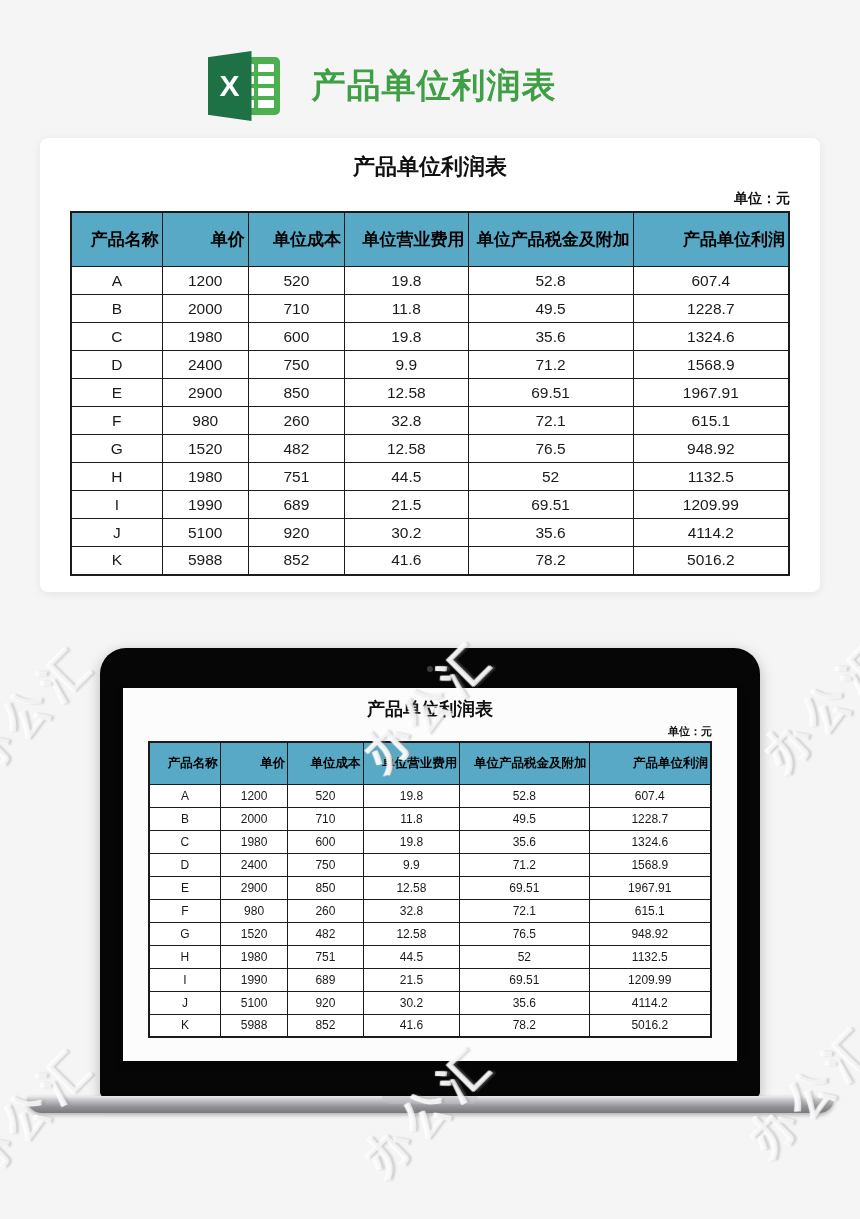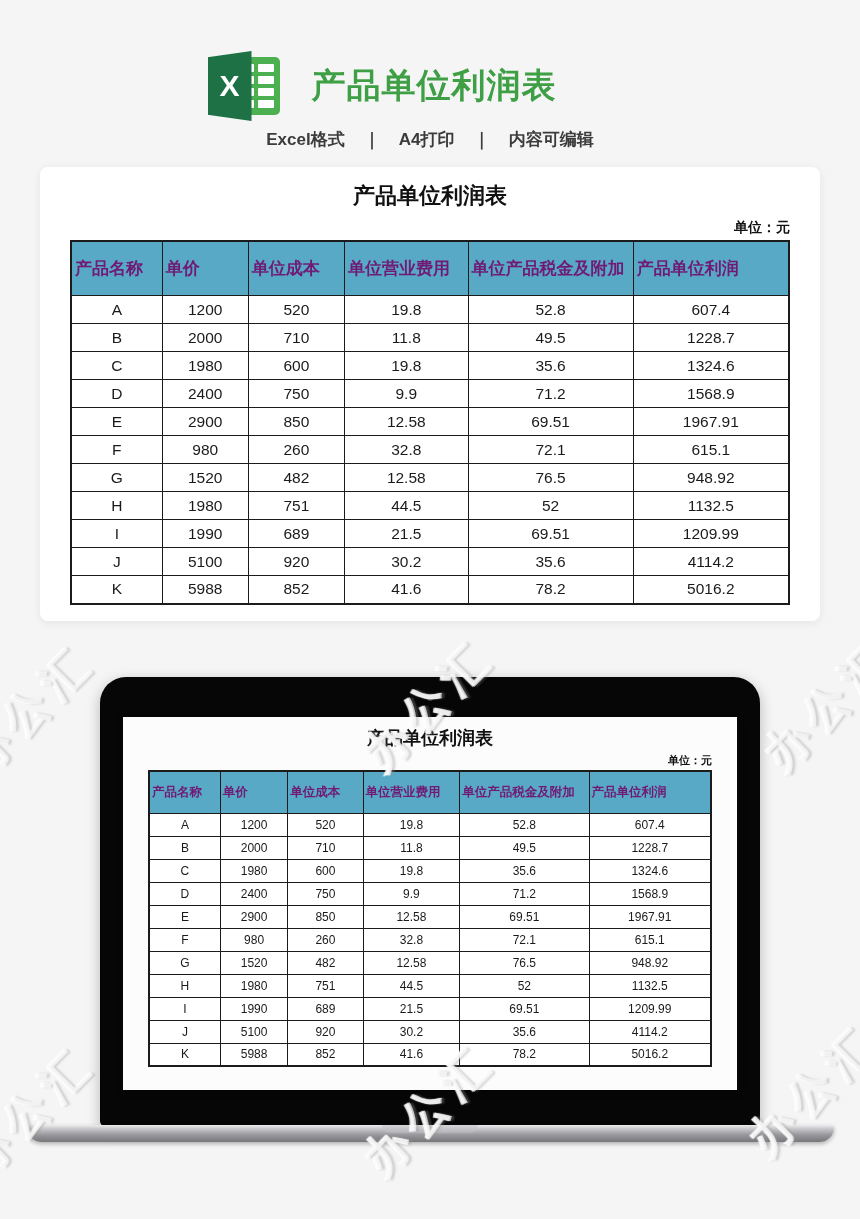--- a/index.html
+++ b/index.html
@@ -55,23 +55,23 @@
   }
   .unit-label{
     text-align:right; font-size:14px; color:#111;
     margin-top:8px; margin-bottom:3px; font-weight:bold;
   }
   table.profit{
     width:100%; border-collapse:collapse; table-layout:fixed;
     border:2px solid #1b1b1b;
   }
   table.profit th{
-    background:#58a9c6; color:#701a75; font-weight:bold;
+    background:#58a9c6; color:#000000; font-weight:bold;
     font-size:17px; padding:15px 3px; border:1.5px solid #1b1b1b;
-    text-align:left;
+    text-align:right;
   }
   table.profit td{
     font-size:15.5px; color:#1a1a1a; text-align:center;
     height:28px; border:1.5px solid #1b1b1b; background:#fff;
   }
   table.profit th:nth-child(1){width:12.7%}
   table.profit th:nth-child(2){width:12.0%}
   table.profit th:nth-child(3){width:13.4%}
   table.profit th:nth-child(4){width:17.2%}
   table.profit th:nth-child(5){width:23.0%}
@@ -152,27 +152,20 @@
           <i></i>
           <i></i>
           <i></i>
           <i></i>
           <i></i>
       </div>
       <div class="xl-book">X</div>
     </div>
     <div class="main-title">产品单位利润表</div>
   </div>
-  <div class="sub-header">
-    <span>Excel格式</span>
-    <span class="sub-sep">｜</span>
-    <span>A4打印</span>
-    <span class="sub-sep">｜</span>
-    <span>内容可编辑</span>
-  </div>
 
   <div class="card">
     <div class="card-title">产品单位利润表</div>
     <div class="unit-label">单位：元</div>
     <table class="profit">
       <thead>
           <tr>
             <th>产品名称</th>
             <th>单价</th>
             <th>单位成本</th>

